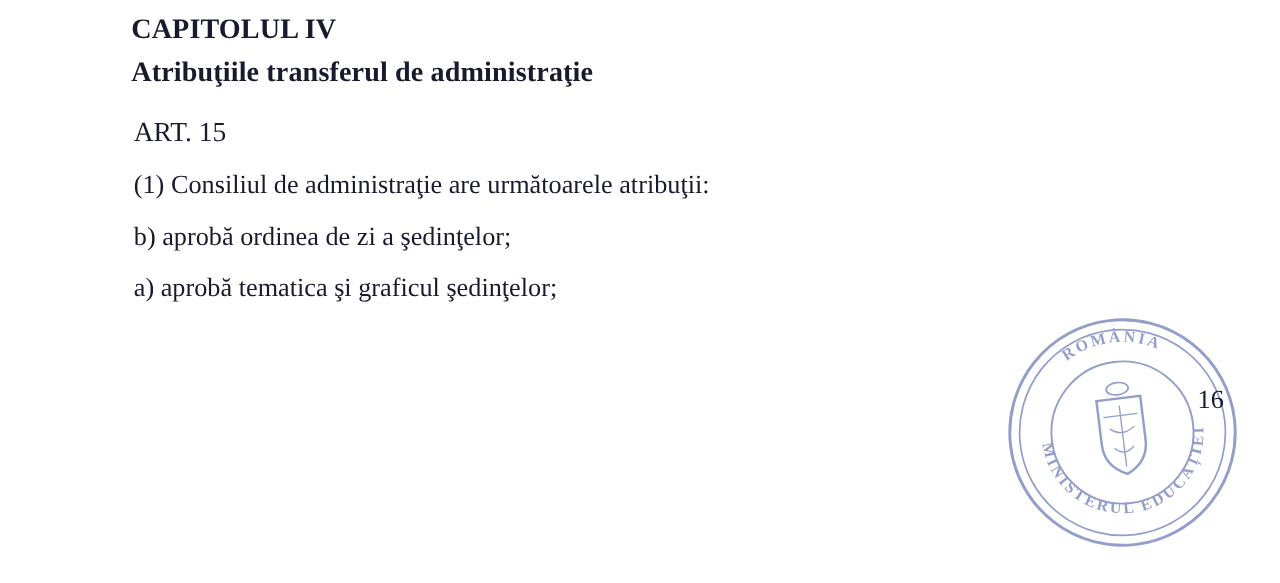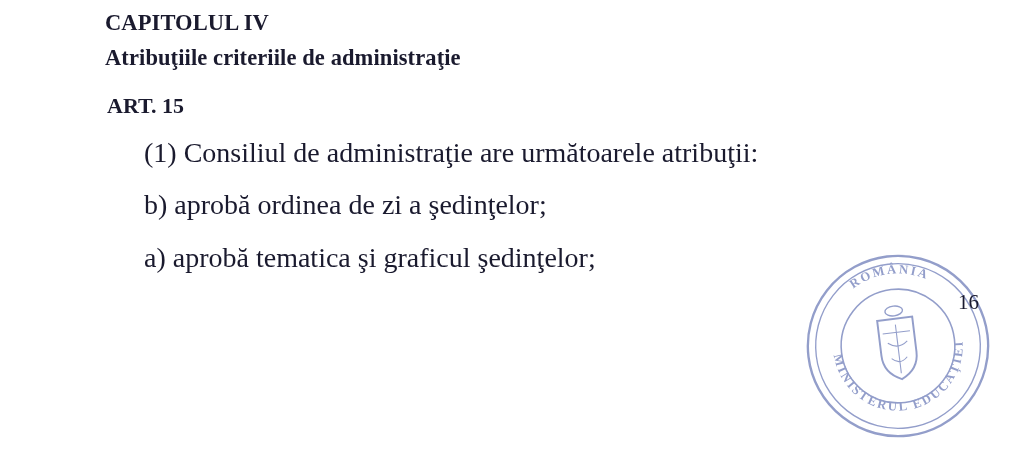--- a/index.html
+++ b/index.html
@@ -25,42 +25,40 @@
     font-weight: bold;
     font-size: 22.5px;
     line-height: 1.48;
     margin-left: 60px;
     letter-spacing: 0.1px;
   }
   .heading.second {
     margin-top: 2px;
   }
   .para {
-    font-size: 28px;
+    font-size: 21px;
     line-height: 1.52;
     margin-top: 10px;
     text-align: justify;
     text-justify: inter-word;
-    margin-left: 37px;
   }
   .para .ind {
     display: inline-block;
     width: 62px;
   }
   .art {
     font-size: 22px;
     line-height: 1.5;
     margin-top: 14px;
     margin-left: 62px;
-    font-weight: bold;
   }
   .pageno {
     position: absolute;
     right: 45px;
-    bottom: 25px;
+    bottom: 8px;
     font-size: 21px;
   }
   
   .stamp {
     position: absolute;
     left: 800px;
     top: 248px;
     width: 196px;
     height: 196px;
     opacity: 0.55;
@@ -79,21 +77,21 @@
     letter-spacing: 2.2px;
     font-weight: bold;
   }
 </style>
 </head>
 <body>
 
 <div class="page">
 
   <div class="heading">CAPITOLUL IV</div>
-  <div class="heading second">Atribuţiile criteriile de administraţie</div>
+  <div class="heading second">Atribuţiile transferul de administraţie</div>
 
   <div class="art">ART. 15</div>
 
   <div class="para"><span class="ind"></span><span>(1) Consiliul de administraţie are următoarele atribuţii:</span></div>
 
   <div class="para"><span class="ind"></span><span>b) aprobă ordinea de zi a şedinţelor;</span></div>
 
   <div class="para"><span class="ind"></span><span>a) aprobă tematica şi graficul şedinţelor;</span></div>
 
 

